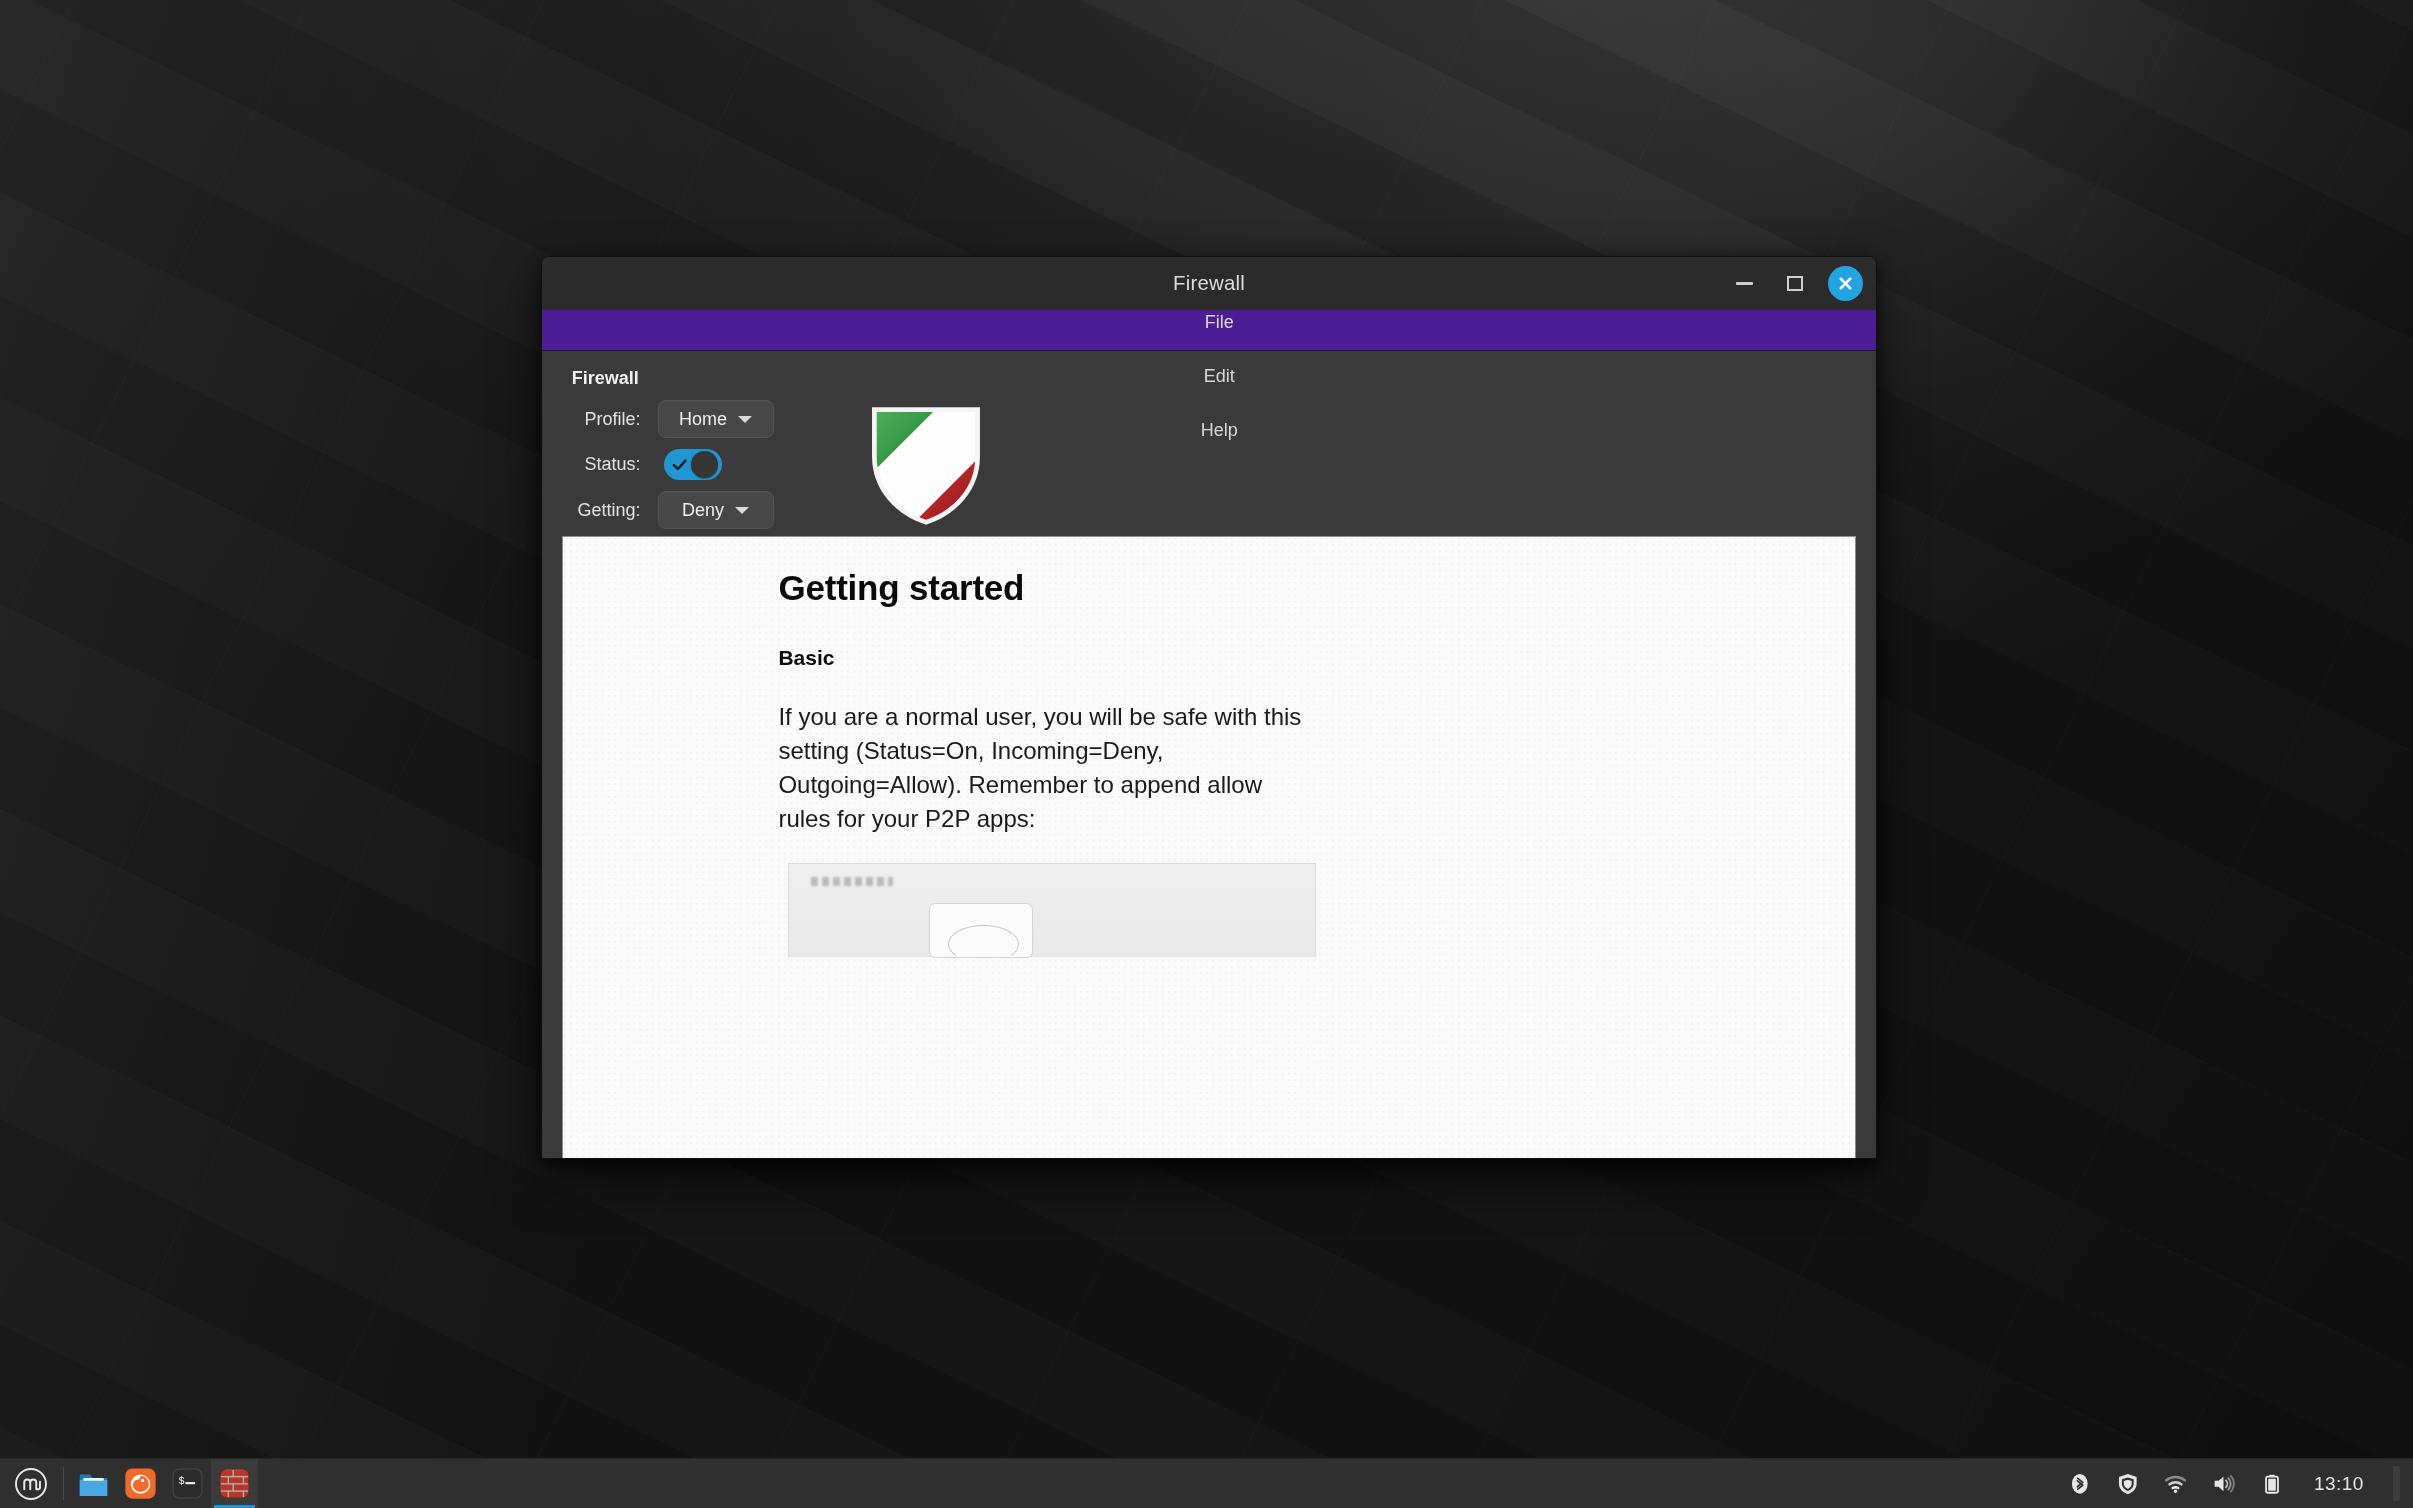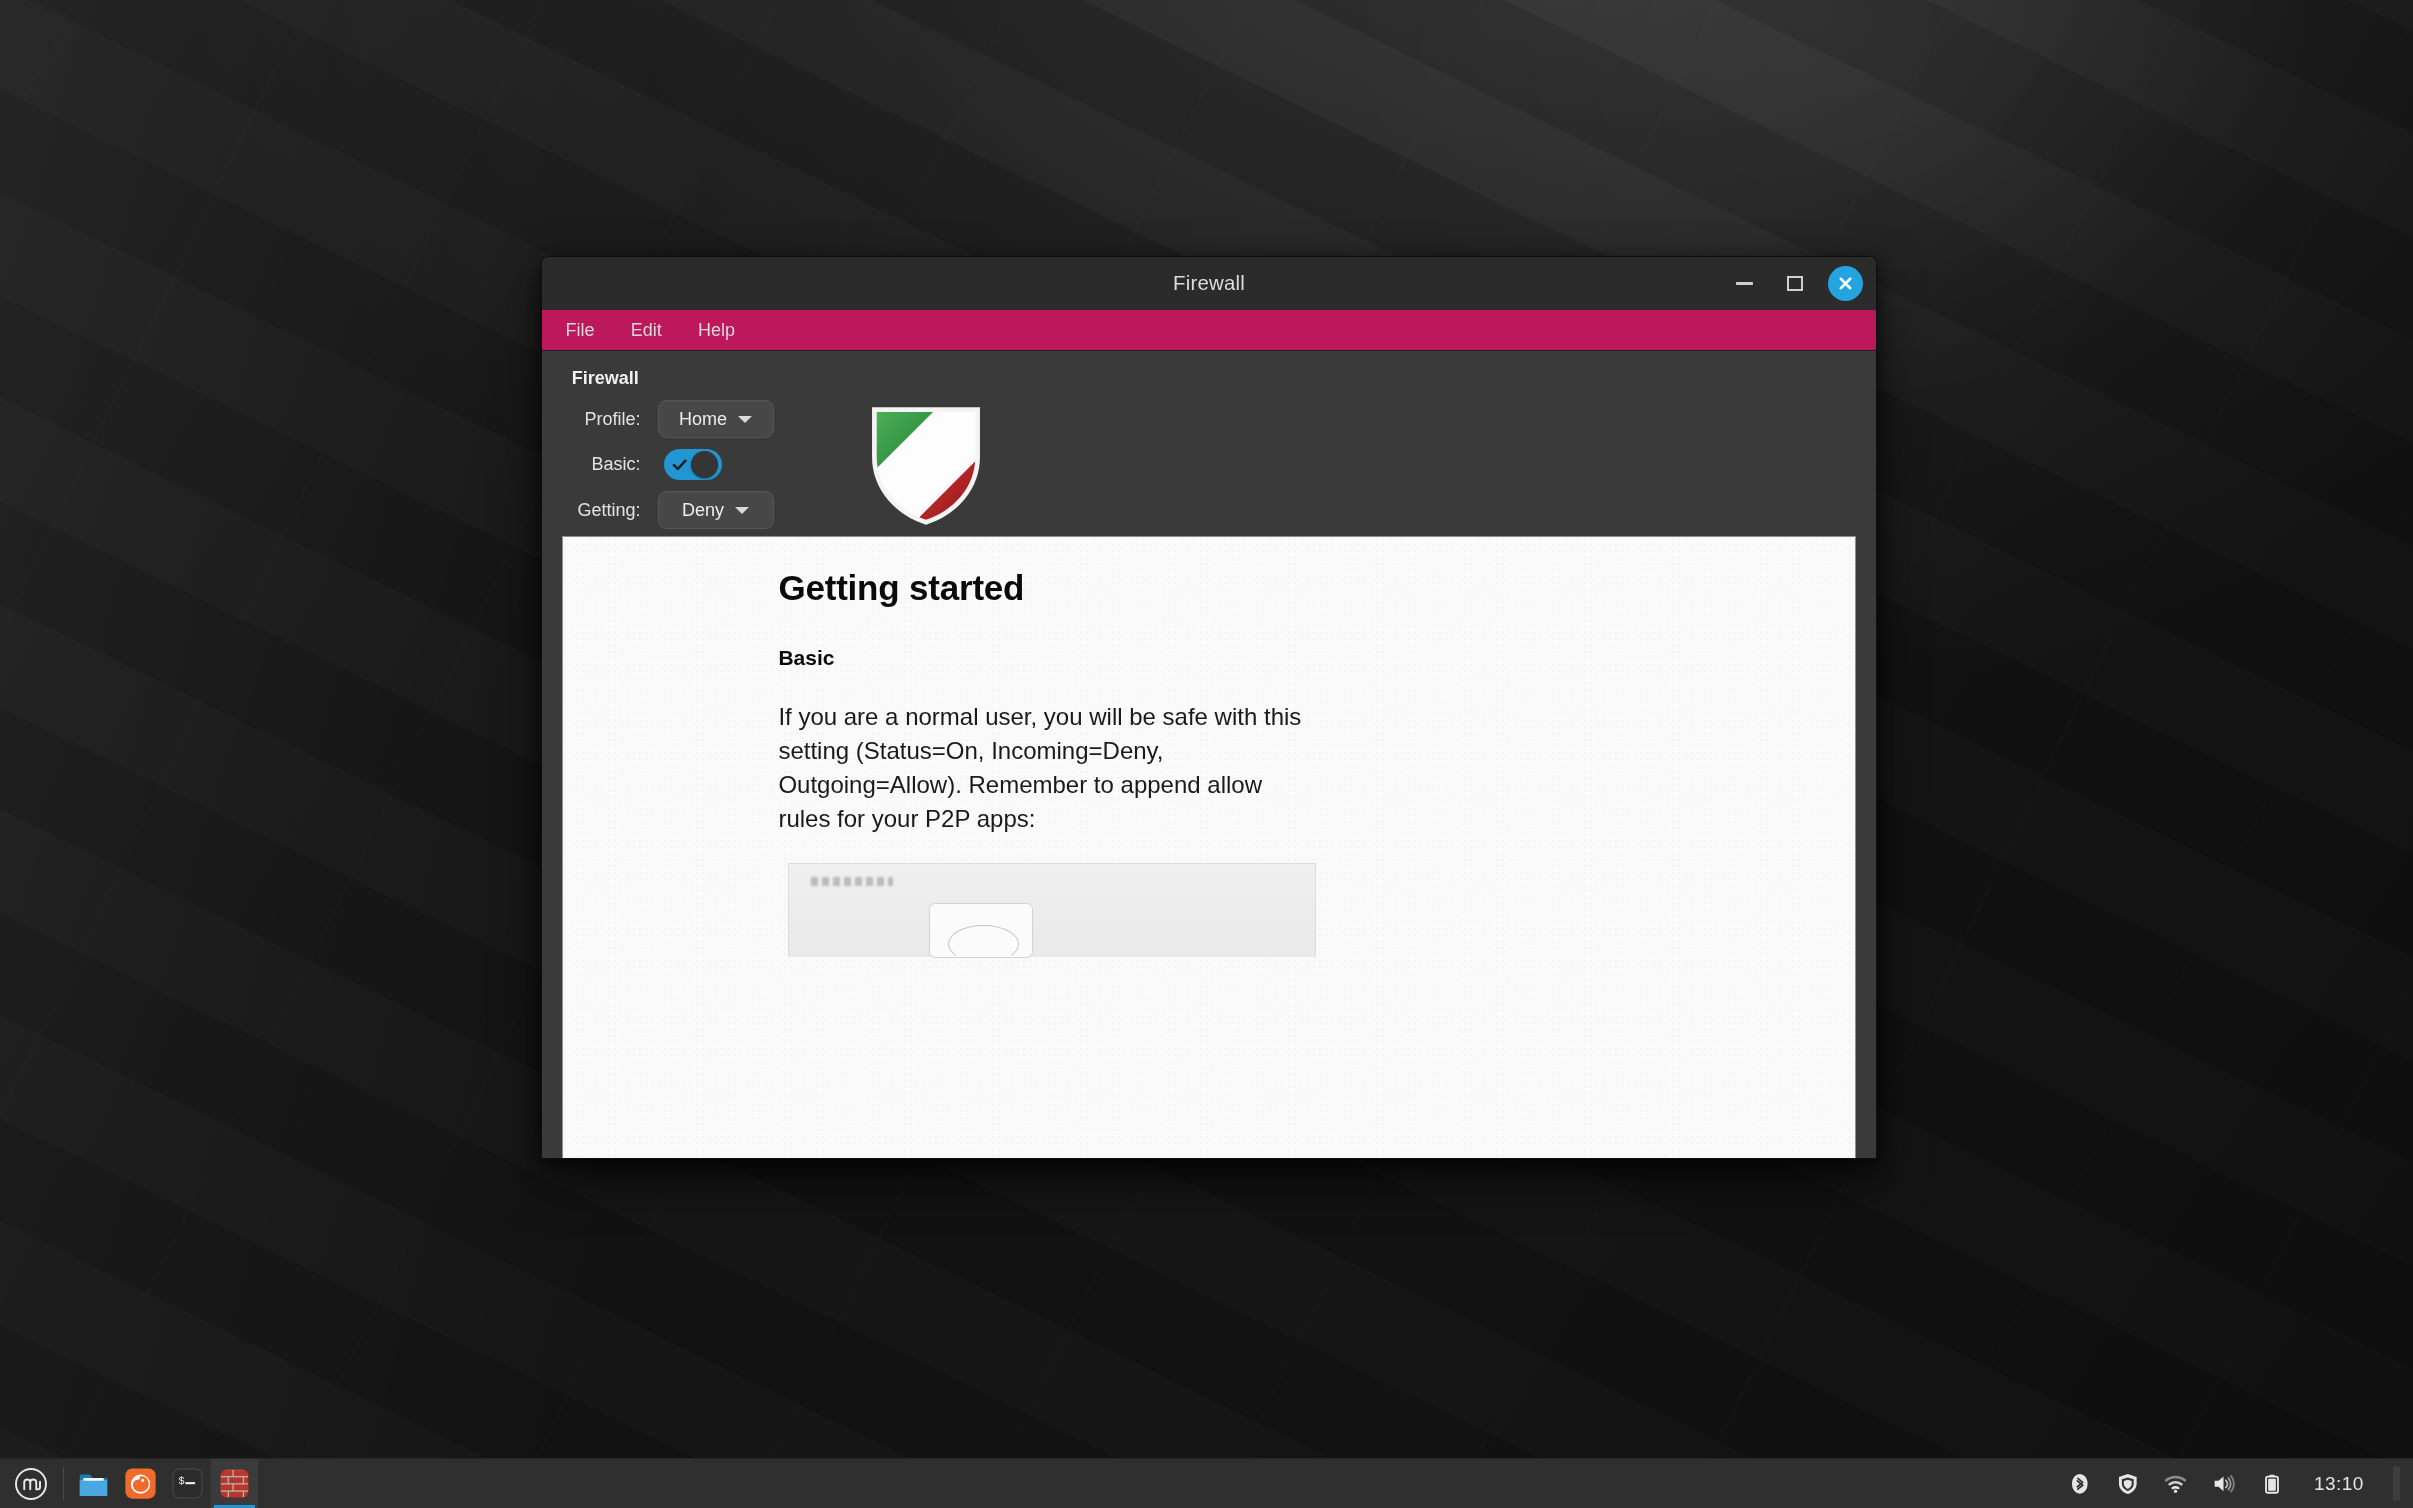--- a/index.html
+++ b/index.html
@@ -64,25 +64,26 @@
     display: flex; align-items: center; gap: 15.7px;
   }
   .wc { width: 35px; height: 35px; display: flex; align-items: center; justify-content: center; cursor: pointer; }
   .wc-min i { display: block; width: 17.3px; height: 2.4px; background: #cfcfcf; border-radius: 0.8px; }
   .wc-max i { display: block; width: 15.7px; height: 15.7px; border: 2.4px solid #cfcfcf; }
   .wc-close { width: 35px; height: 35px; border-radius: 50%; background: #23a3e0; }
   .wc-close svg { display: block; }
 
   #menubar {
     height: 41px;
-    background: #be185d;
+    background: #4c1d95;
     display: flex; align-items: center;
     padding-left: 20.4px;
     gap: 30px;
     border-bottom: 0.8px solid #1f1f1f;
+    flex-direction: column;
   }
   .menu-item { font-size: 18px; color: #d8d8d8; cursor: pointer; padding: 1.6px 3.1px; }
 
   #body-area { padding: 14px 20.4px 0 20.4px; position: relative; height: calc(100% - 94px); }
 
   #section-title { font-size: 18px; font-weight: bold; color: #f0f0f0; margin: 3.1px 0 11px 9.4px; }
 
   #settings-row { display: flex; align-items: flex-start; }
   #settings-grid { display: grid; grid-template-columns: auto auto; row-gap: 11px; column-gap: 14px; align-items: center; }
   .set-label { font-size: 18px; color: #e2e2e2; text-align: right; padding-right: 3.1px; }
@@ -235,21 +236,21 @@
 
     <div id="settings-row">
       <div id="settings-grid">
 
         <div class="set-label">Profile:</div>
         <div class="combo">
           <span class="ctext">Home</span>
           <span class="caret"></span>
         </div>
 
-        <div class="set-label">Basic:</div>
+        <div class="set-label">Status:</div>
         <div class="toggle">
           <svg width="17.3" height="17.3" viewBox="0 0 24 24">
             <path d="M4 12.5 L9.5 18 L20 6.5" stroke="#1b1b1b" stroke-width="3.4" fill="none" stroke-linecap="round" stroke-linejoin="round"></path>
           </svg>
           <span class="knob"></span>
         </div>
 
         <div class="set-label">Getting:</div>
         <div class="combo">
           <span class="ctext">Deny</span>

